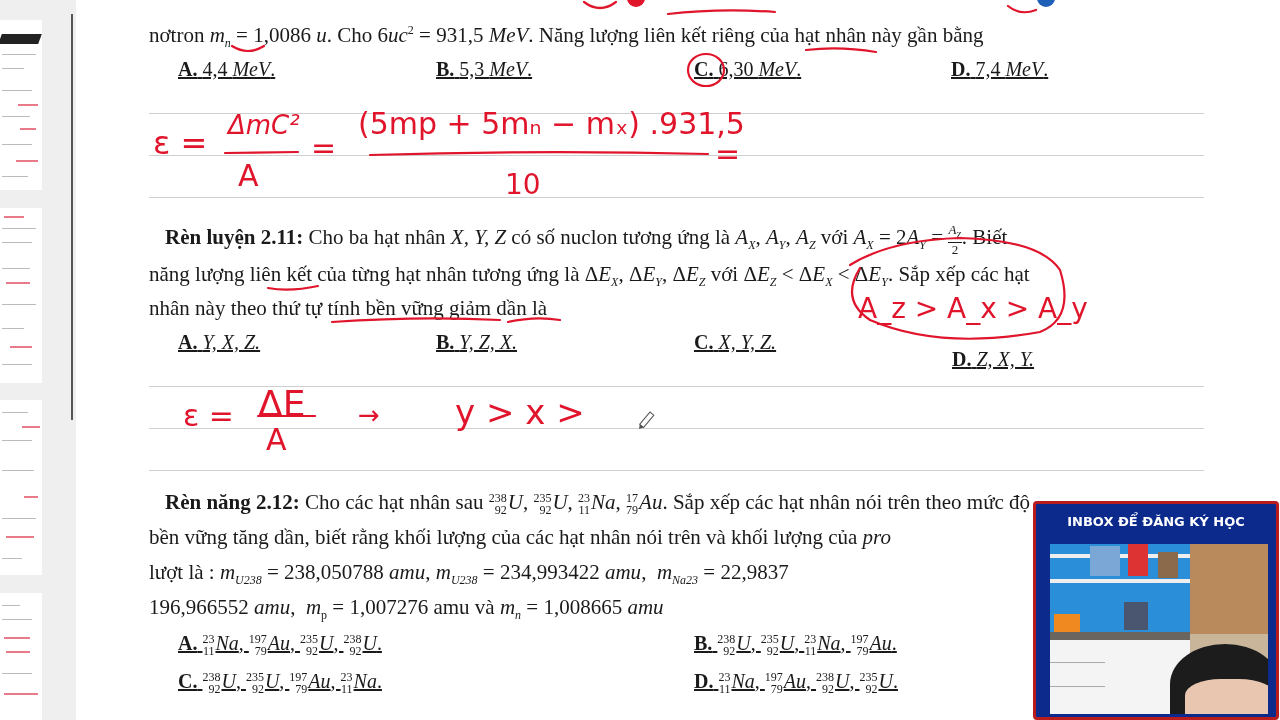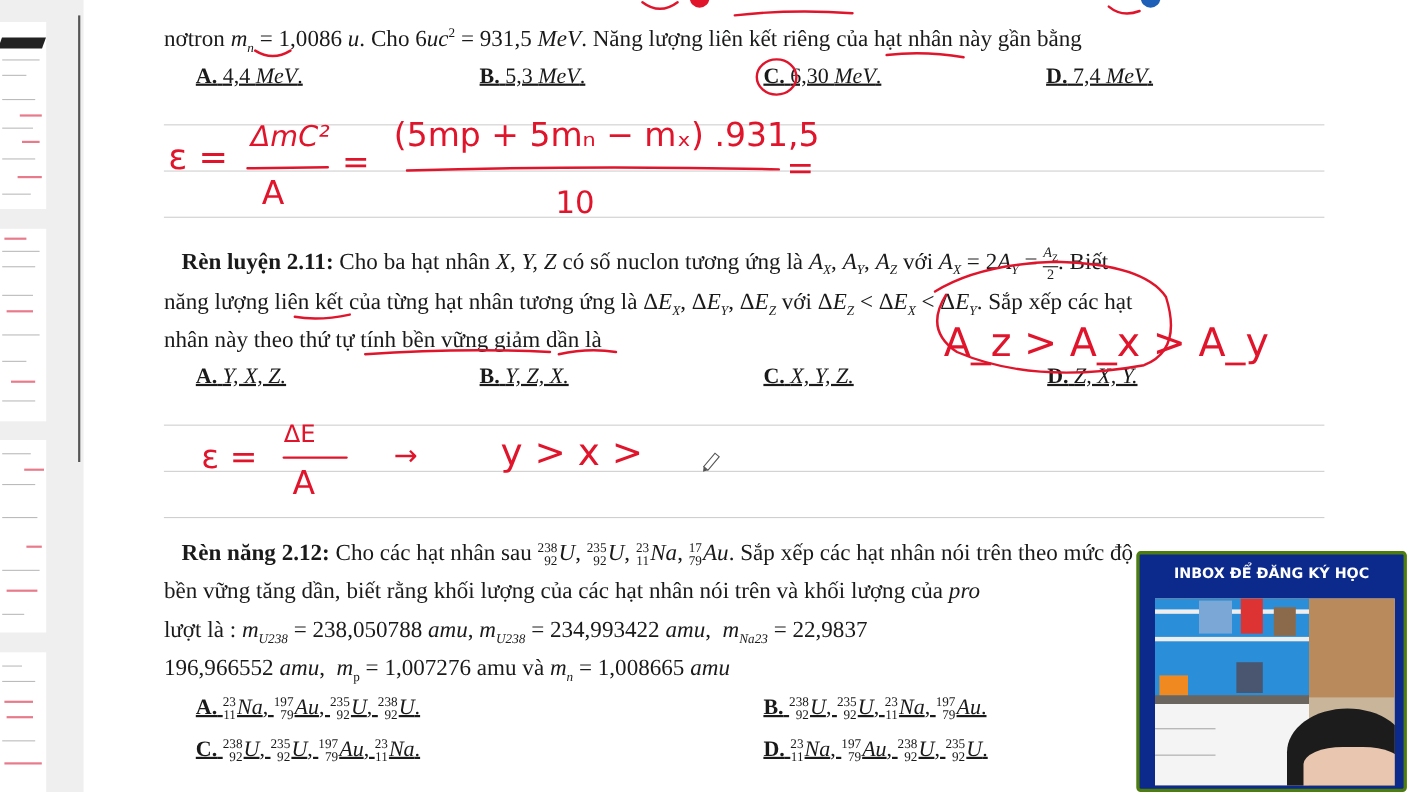--- a/index.html
+++ b/index.html
@@ -14,21 +14,21 @@
   .page { position:absolute; left:76px; top:0; width:1204px; height:720px; background:#fff; }
   .txt { position:absolute; font-size:21px; white-space:nowrap; line-height:1; }
   .it { font-style:italic; }
   .opt { position:absolute; font-size:20px; white-space:nowrap;text-decoration:underline; }
   .rule { position:absolute; left:149px; width:1055px; height:1px; background:#cfcfcf; }
   .ink { position:absolute; color:#e0142b; font-family:"DejaVu Sans", sans-serif; white-space:nowrap; }
   sup, sub { font-size:12px; }
   .iso { display:inline-flex; flex-direction:column; vertical-align:middle; font-size:12px; line-height:12px; text-align:right; margin-right:1px; }
   svg.overlay { position:absolute; left:0; top:0; }
   .cam { position:absolute; left:1033px; top:501px; width:246px; height:219px; background:#0c2a8c;
-         border:3px solid #4d7c0f; box-sizing:border-box; border-radius:4px; }
+         border:3px solid #b91c1c; box-sizing:border-box; border-radius:4px; }
   .cam-title { position:absolute; left:0; top:10px; width:100%; text-align:center; color:#fff;
                font-family:"DejaVu Sans", sans-serif; font-weight:bold; font-size:13px; }
   .cam-video { position:absolute; left:14px; top:40px; width:218px; height:170px; overflow:hidden; background:#c9b69a; }
 </style>
 </head>
 <body>
 
 <div class="sidebar">
   <div class="thumb" style="top:20px;height:170px;">
     <div class="hdr"></div>
@@ -102,30 +102,30 @@
       <span>2</span>
     </span><span>. Biết</span>
 </div>
 <div class="txt" style="left:149px;top:264px;">
   <span>năng lượng liên kết của từng hạt nhân tương ứng là </span>Δ<i>E</i><sub class="it">X</sub>, Δ<i>E</i><sub class="it">Y</sub>, Δ<i>E</i><sub class="it">Z</sub><span> với </span>Δ<i>E</i><sub class="it">Z</sub> &lt; Δ<i>E</i><sub class="it">X</sub> &lt; Δ<i>E</i><sub class="it">Y</sub><span>. Sắp xếp các hạt</span>
 </div>
 <div class="txt" style="left:149px;top:298px;">nhân này theo thứ tự tính bền vững giảm dần là</div>
 <div class="opt" style="left:178px;top:331px;"><b>A.</b> <i>Y, X, Z.</i></div>
 <div class="opt" style="left:436px;top:331px;"><b>B.</b> <i>Y, Z, X.</i></div>
 <div class="opt" style="left:694px;top:331px;"><b>C.</b> <i>X, Y, Z.</i></div>
-<div class="opt" style="left:952px;top:331px;"><b>D.</b> <i>Z, X, Y.</i></div>
-
-<div class="ink" style="left:858px;top:292px;font-size:36px;">A_z &gt; A_x &gt; A_y</div>
+<div class="opt" style="left:952px;top:348px;"><b>D.</b> <i>Z, X, Y.</i></div>
+
+<div class="ink" style="left:858px;top:292px;font-size:28px;">A_z &gt; A_x &gt; A_y</div>
 
 <div class="rule" style="top:386px;"></div>
 <div class="rule" style="top:428px;"></div>
 <div class="rule" style="top:470px;"></div>
 
 <div class="ink" style="left:183px;top:398px;font-size:30px;">ε =</div>
-<div class="ink" style="left:258px;top:383px;font-size:22px;">ΔE</div>
+<div class="ink" style="left:258px;top:383px;font-size:36px;">ΔE</div>
 <div class="ink" style="left:266px;top:422px;font-size:30px;">A</div>
 <div class="ink" style="left:358px;top:400px;font-size:26px;">→</div>
 <div class="ink" style="left:455px;top:392px;font-size:34px;">y  &gt;  x  &gt;</div>
 
 <div class="txt" style="left:165px;top:492px;">
   <b>Rèn năng 2.12:</b><span> Cho các hạt nhân sau </span><span class="iso">
       <span>238</span>
       <span>92</span>
     </span><i>U</i>, <span class="iso">
       <span>235</span>

